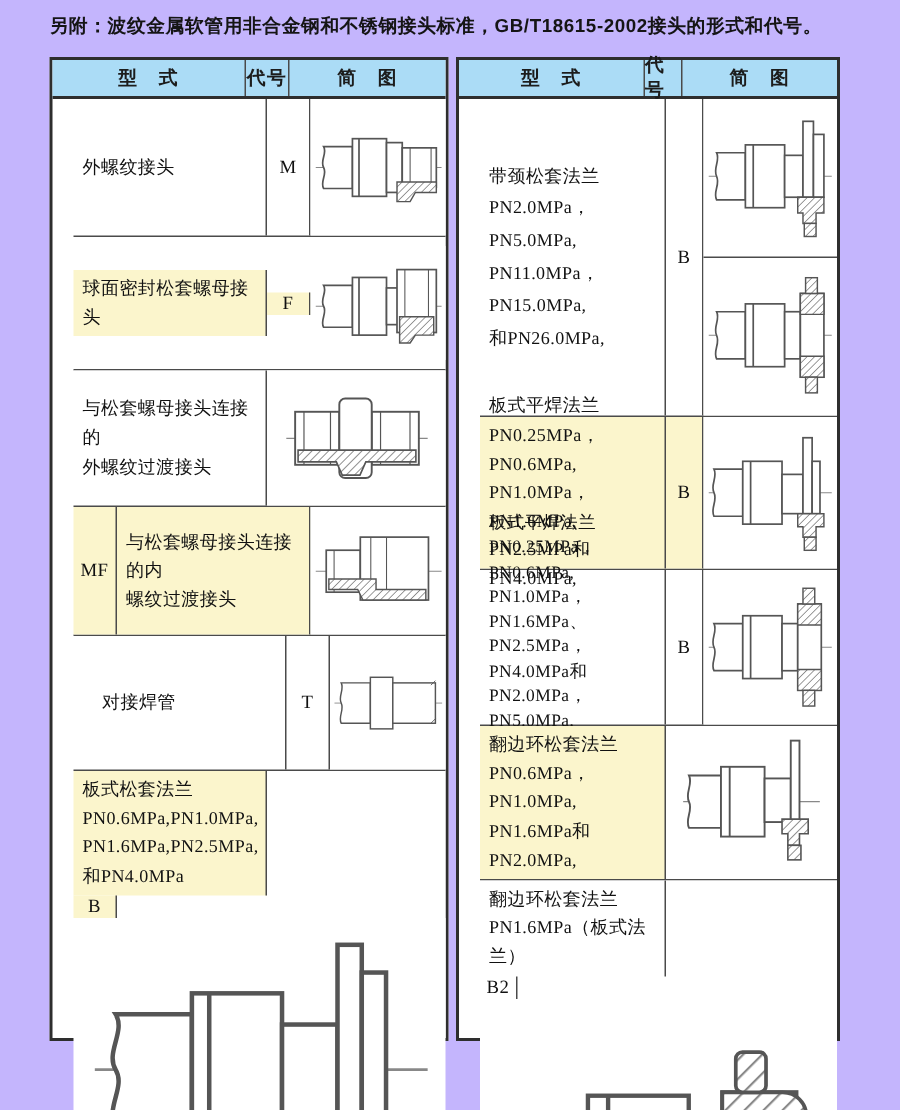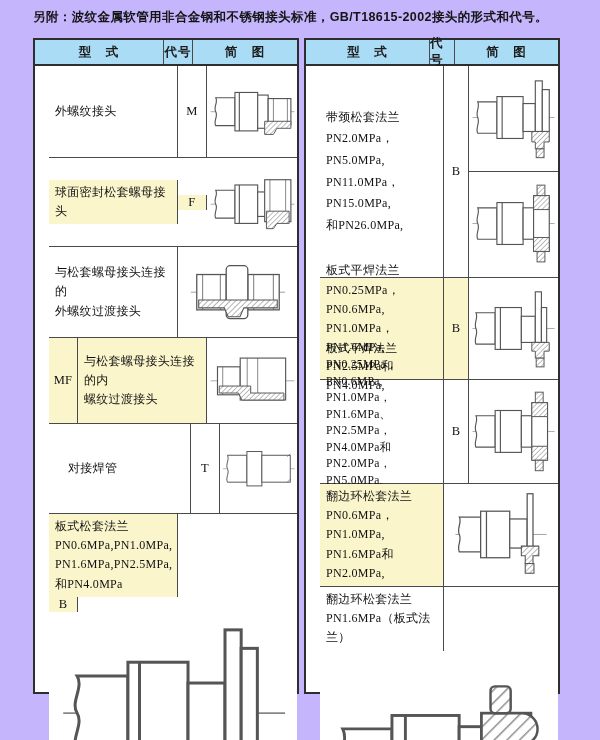--- a/index.html
+++ b/index.html
@@ -323,20 +323,21 @@
             <path d="M72,62 H90 V72 H84 V80 H76 V72 H72 Z" fill="url(#hatch)" stroke="#555" stroke-width="1.1"></path>
             <rect x="76" y="80" width="9" height="10" fill="url(#hatch)" stroke="#555" stroke-width="1.1"></rect>
           </svg>
         </div>
           </div>
       </div>
 
       <div class="row rh5">
         <div class="c c-type">翻边环松套法兰
 PN1.6MPa（板式法兰）</div>
+        <div class="c c-code">B2</div>
         <div class="c c-diag">
             <div class="sub">
           <svg viewBox="0 0 102 102">
             <line x1="4" y1="51" x2="98" y2="51" stroke="#888" stroke-width="0.8"></line>
             <use href="#g-hose-big" transform="translate(0,1)"></use>
             <g fill="#fff" stroke="#555" stroke-width="1.3">
               <rect x="60" y="32" width="10" height="38"></rect>
               <rect x="70" y="26" width="22" height="50"></rect>
             </g>
             <path d="M70,26 h18 a7,7 0 0 1 0,14 h-18 z" fill="url(#hatch)" stroke="#555" stroke-width="1.1"></path>

